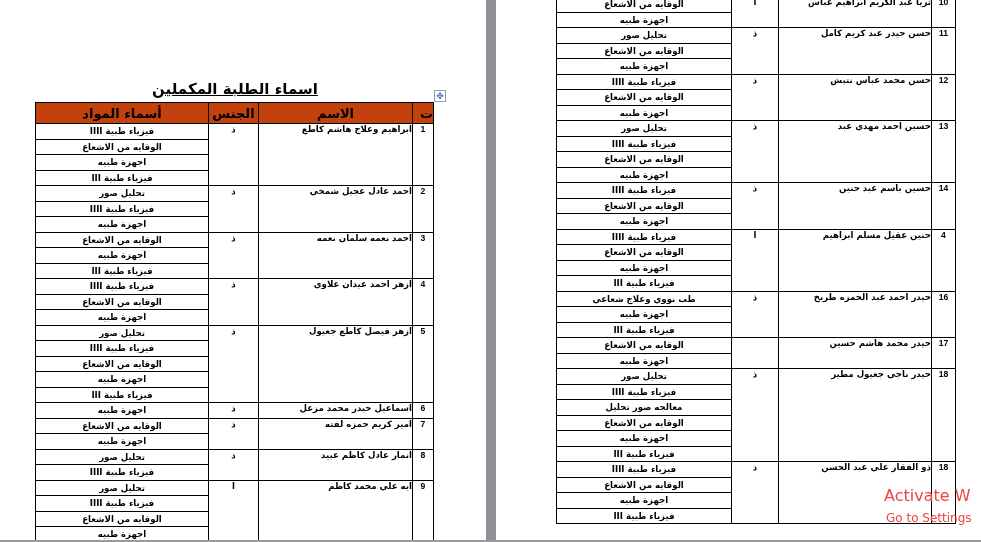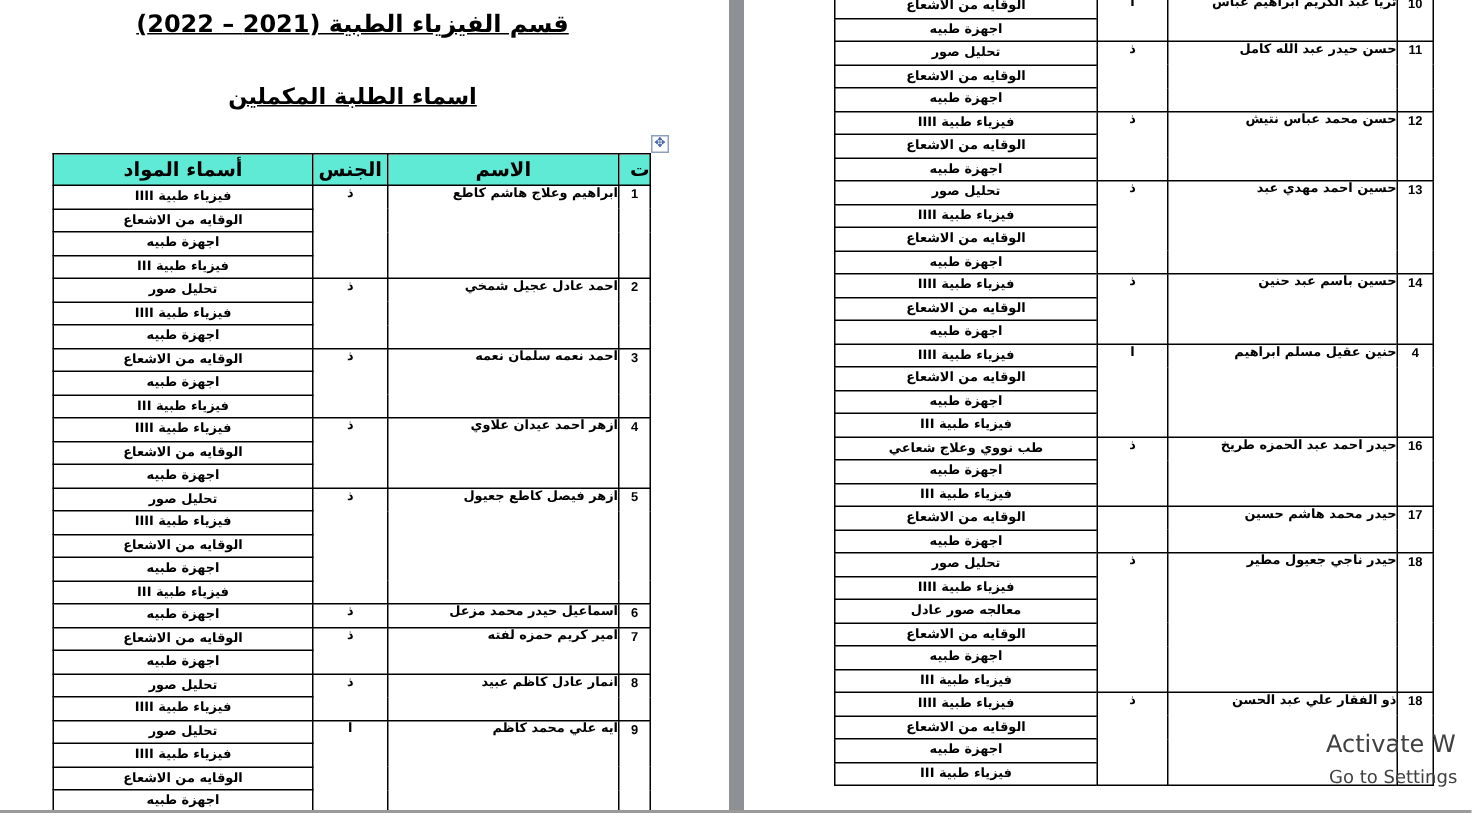--- a/index.html
+++ b/index.html
@@ -5,44 +5,43 @@
   html,body{margin:0;padding:0;}
   body{width:981px;height:542px;background:#fff;position:relative;overflow:hidden;font-family:"DejaVu Sans",sans-serif;}
   .page{position:absolute;top:0;height:542px;background:#fff;overflow:hidden;}
   #page-left{left:0;width:486px;}
   #page-right{left:496px;width:485px;}
   .gutter{position:absolute;left:486px;top:0;width:10px;height:542px;background:#8e9095;}
   .bottom-edge{position:absolute;left:0;right:0;bottom:0;height:2px;background:#9a9a9a;}
   .title{position:absolute;direction:rtl;text-align:center;font-weight:bold;text-decoration:underline;color:#000;white-space:nowrap;}
   #title1{top:6px;left:40px;width:390px;font-size:16px;}
   #title2{top:40px;left:40px;width:390px;font-size:15px;}
-  #title3{top:55px;left:40px;width:390px;font-size:15px;}
+  #title3{top:80px;left:40px;width:390px;font-size:15px;}
   .move-handle{position:absolute;left:434px;top:90px;width:10px;height:10px;border:1px solid #8ea0c2;color:#4667a8;font-size:9px;line-height:10px;text-align:center;background:#fff;}
   table.roster{position:absolute;border-collapse:collapse;direction:rtl;table-layout:fixed;}
   #table-left{left:35px;top:102px;width:398px;}
   #table-right{left:556px;top:-4px;width:399px;}
   table.roster td, table.roster th{border:1px solid #000;padding:0;font-size:8.6px;font-weight:bold;color:#000;overflow:hidden;white-space:nowrap;}
-  table.roster th{background:#5eead4;font-size:13px;height:20px;}
+  table.roster th{background:#c2410c;font-size:13px;height:20px;}
   th.col-num{text-align:right;padding-right:3px;}
   th.col-name{text-align:center;padding-right:6px;}
   th.col-sex{text-align:center;margin-top:20px;}
   th.col-subj{text-align:center;}
   td.num{vertical-align:top;text-align:center;font-weight:normal;font-size:11px;font-family:"Liberation Sans",sans-serif;padding-top:3px;}
   td.name{vertical-align:top;text-align:right;padding-right:4px;padding-top:2px;}
   td.sex{vertical-align:top;text-align:center;padding-top:1px;}
   td.subj{text-align:center;height:14.5px;line-height:14px;}
-  .watermark{position:absolute;right:0;color:#404040;font-family:"DejaVu Sans",sans-serif;white-space:nowrap;}
+  .watermark{position:absolute;right:0;color:#ef4444;font-family:"DejaVu Sans",sans-serif;white-space:nowrap;}
   #wm1{top:486px;left:884px;font-size:16px;}
   #wm2{top:511px;left:886px;font-size:12px;}
 </style>
 </head>
 <body>
 
 <div class="page" id="page-left">
-  <div class="title" id="title1">قسم الفيزياء الطبية (2021 – 2022)</div>
   <div class="title" id="title3">اسماء الطلبة المكملين</div>
   <div class="move-handle">✥</div>
 
   <table class="roster" id="table-left">
     <colgroup>
       <col style="width:21px">
         <col style="width:154px">
         <col style="width:50px">
         <col style="width:173px">
     </colgroup>
@@ -182,21 +181,21 @@
           <td class="num" rowspan="2">10</td>
           <td class="name" rowspan="2">ثريا عبد الكريم ابراهيم عباس</td>
           <td class="sex" rowspan="2">ا</td>
           <td class="subj">الوقايه من الاشعاع</td>
         </tr>
         <tr>
           <td class="subj">اجهزة طبيه</td>
         </tr>
         <tr>
           <td class="num" rowspan="3">11</td>
-          <td class="name" rowspan="3">حسن حيدر عبد الله كامل</td>
+          <td class="name" rowspan="3">حسن حيدر عبد كريم كامل</td>
           <td class="sex" rowspan="3">ذ</td>
           <td class="subj">تحليل صور</td>
         </tr>
         <tr>
           <td class="subj">الوقايه من الاشعاع</td>
         </tr>
         <tr>
           <td class="subj">اجهزة طبيه</td>
         </tr>
         <tr>
@@ -277,21 +276,21 @@
         <tr>
           <td class="num" rowspan="6">18</td>
           <td class="name" rowspan="6">حيدر ناجي جعيول مطير</td>
           <td class="sex" rowspan="6">ذ</td>
           <td class="subj">تحليل صور</td>
         </tr>
         <tr>
           <td class="subj">فيزياء طبية IIII</td>
         </tr>
         <tr>
-          <td class="subj">معالجه صور عادل</td>
+          <td class="subj">معالجه صور تحليل</td>
         </tr>
         <tr>
           <td class="subj">الوقايه من الاشعاع</td>
         </tr>
         <tr>
           <td class="subj">اجهزة طبيه</td>
         </tr>
         <tr>
           <td class="subj">فيزياء طبية III</td>
         </tr>

